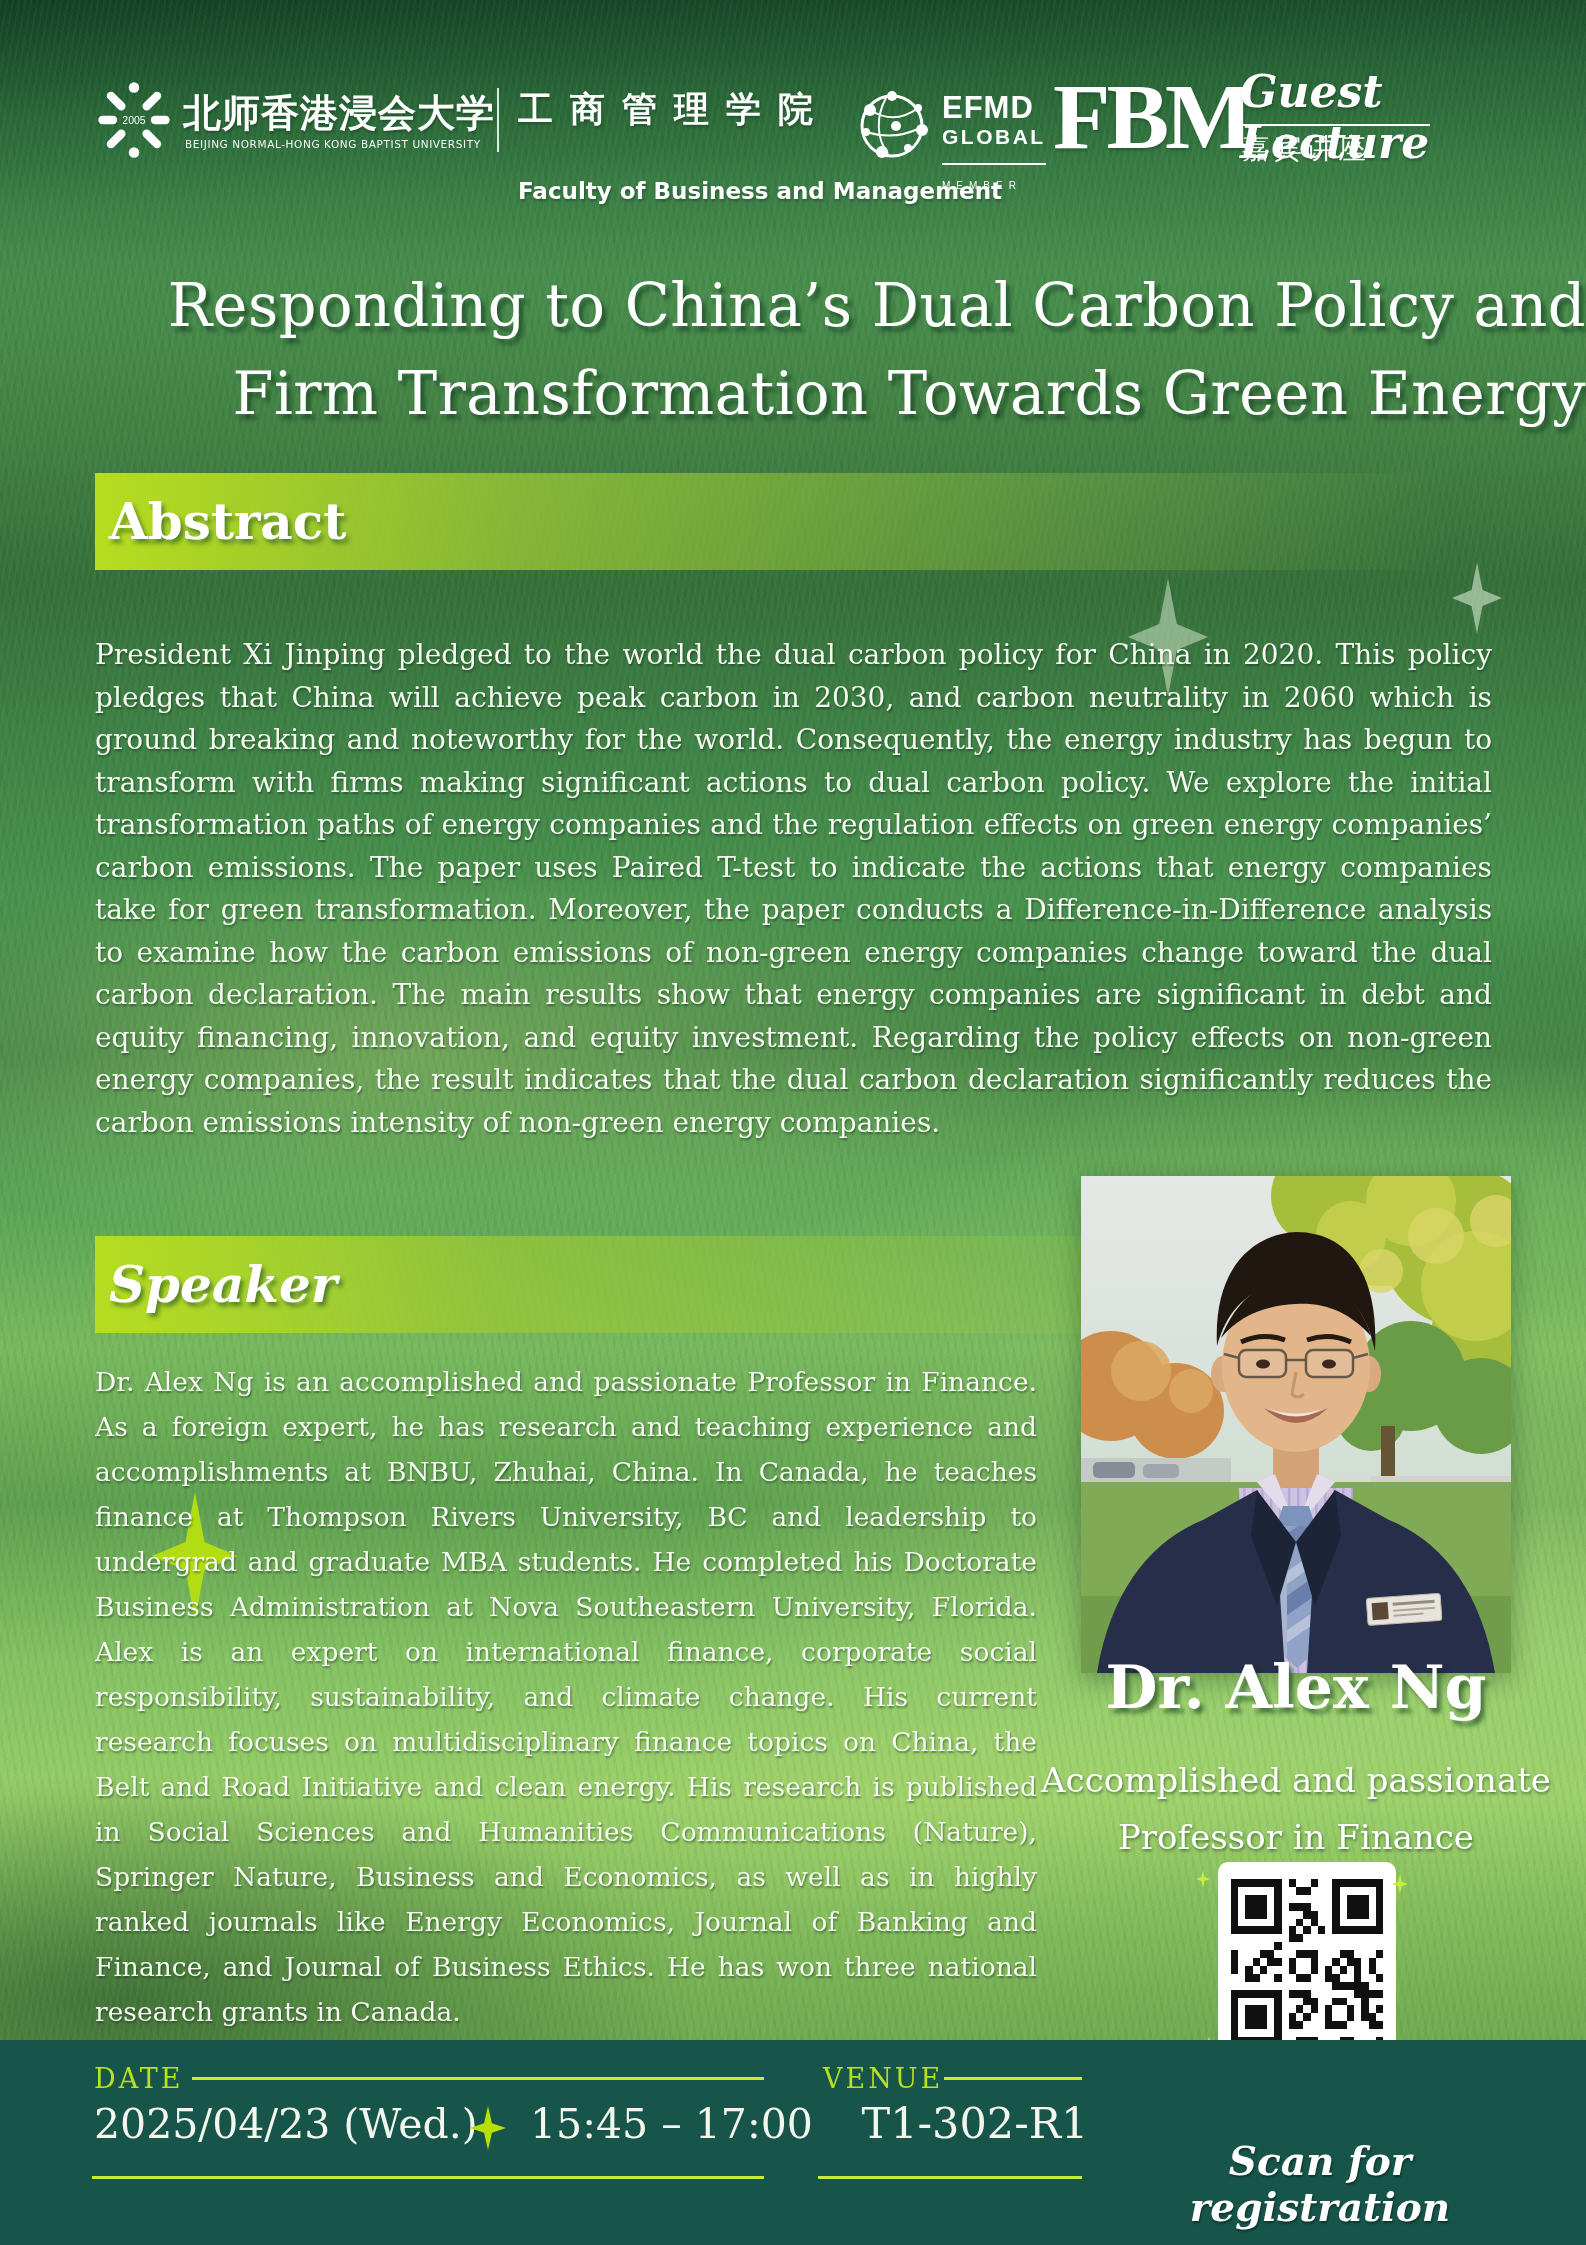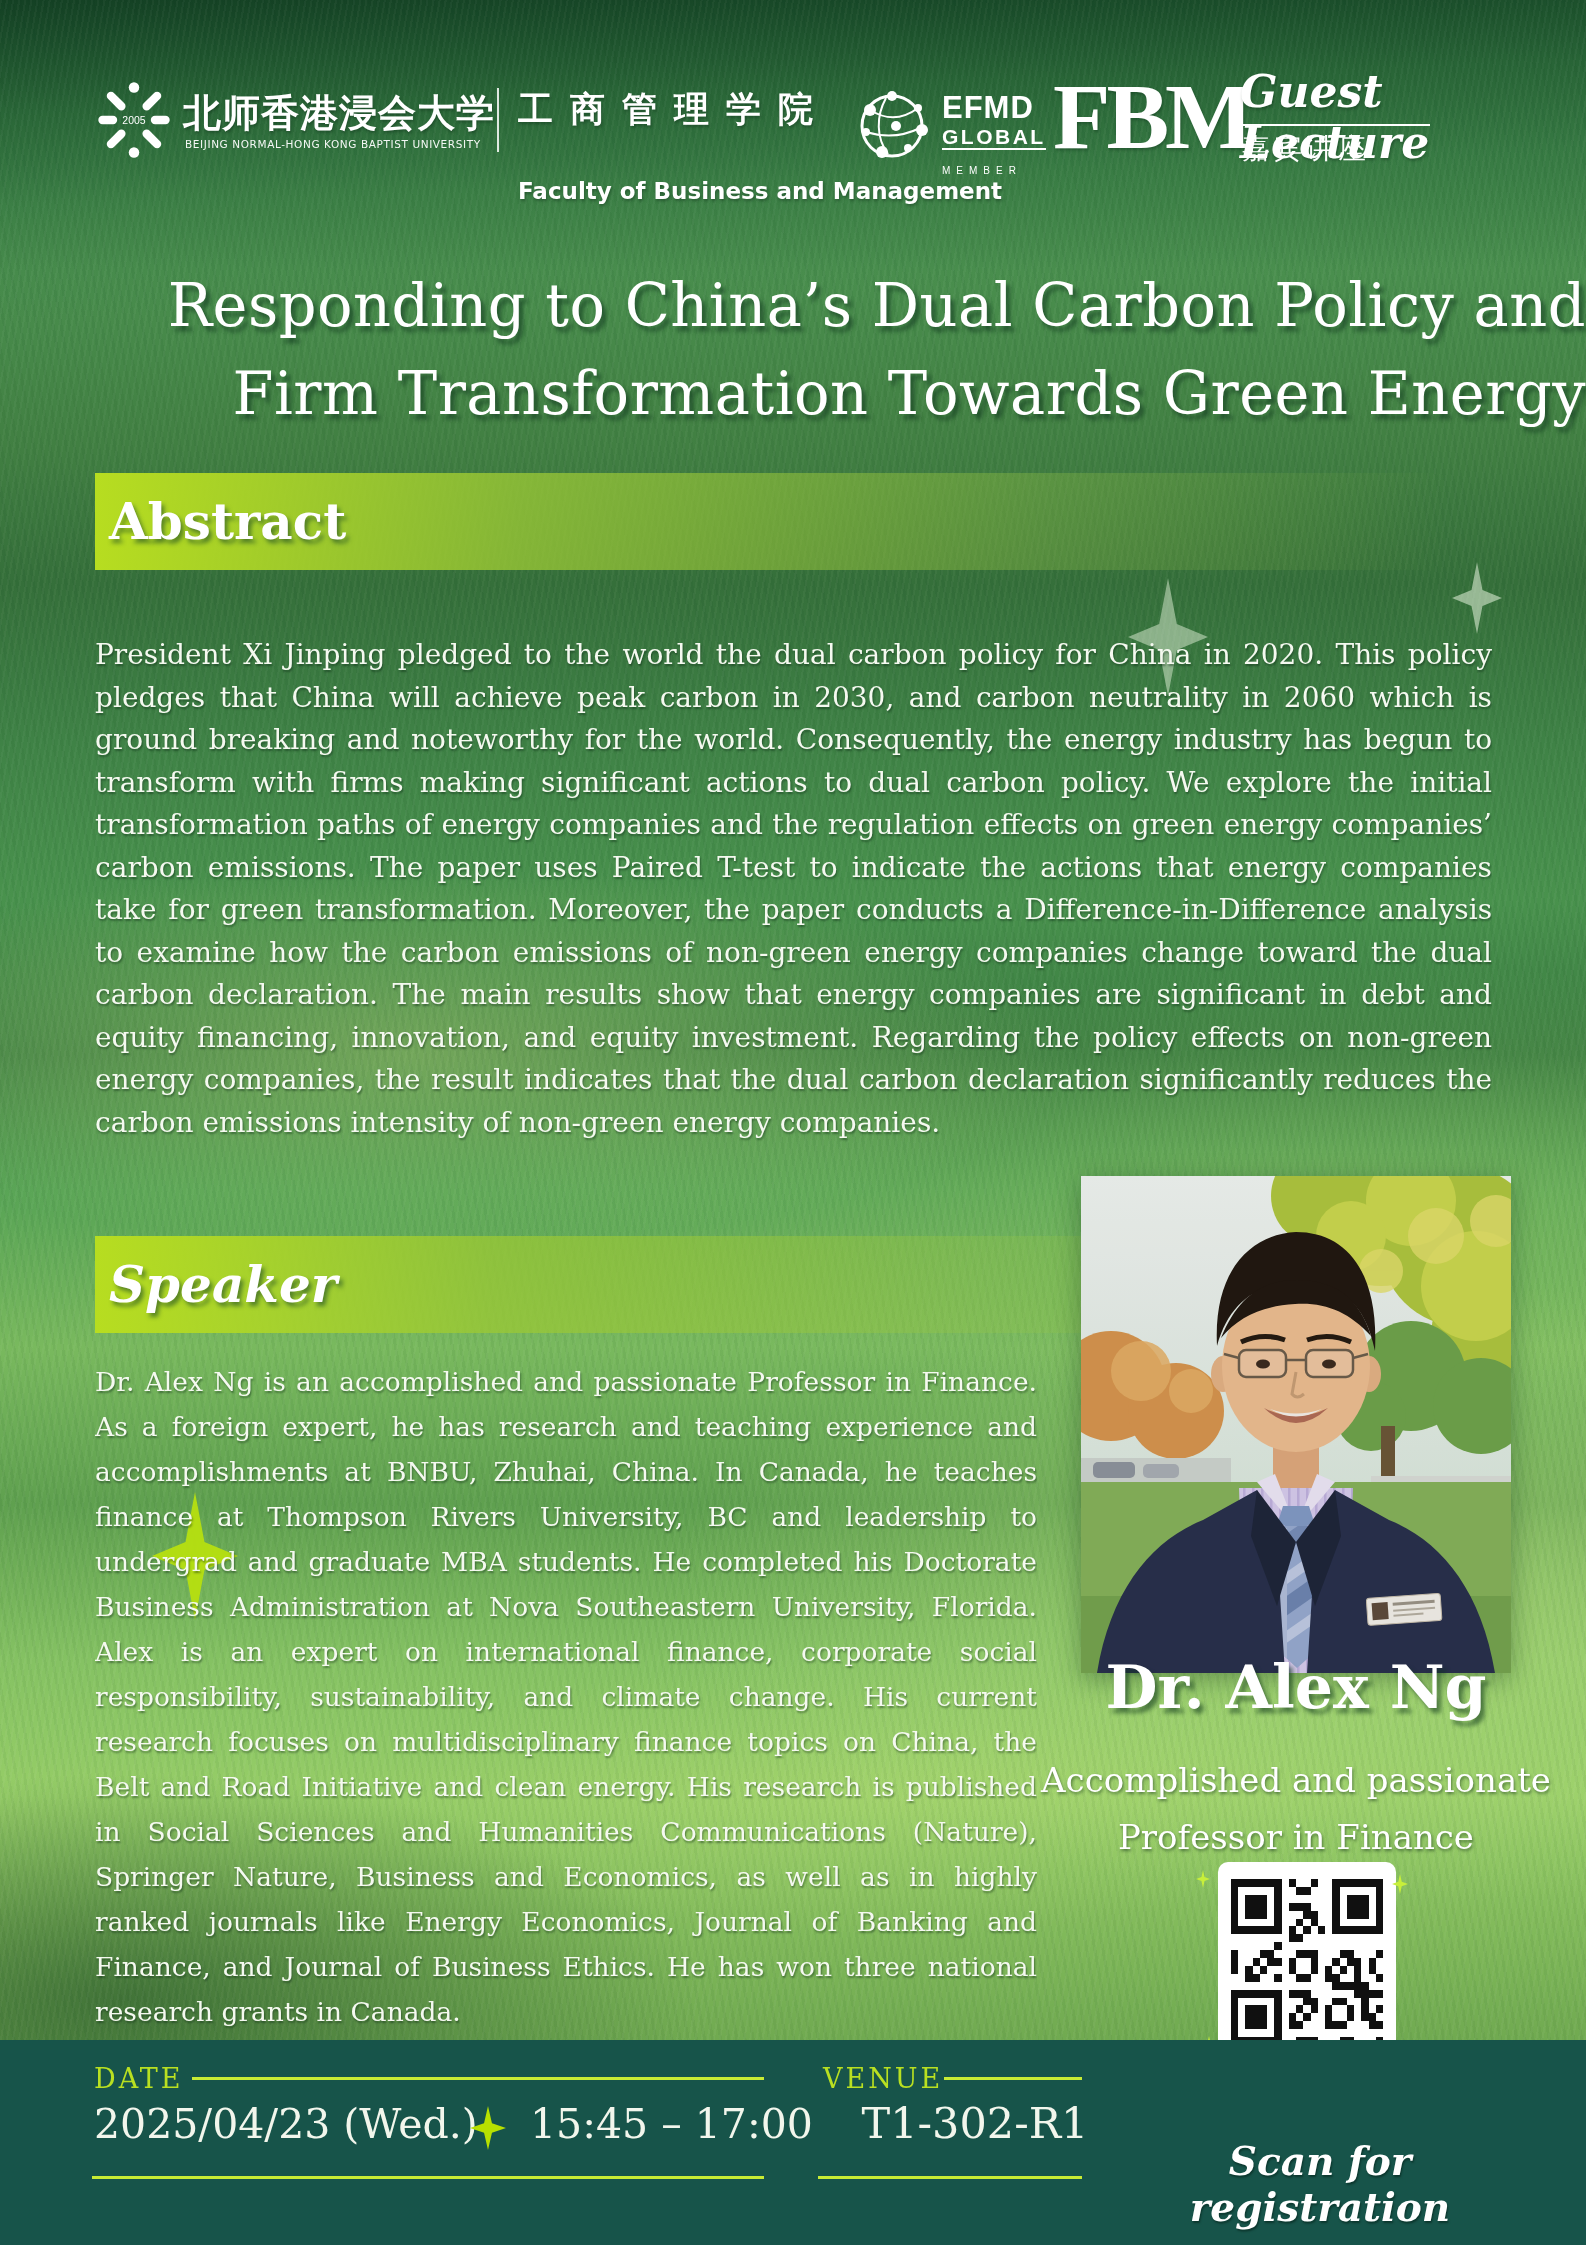--- a/index.html
+++ b/index.html
@@ -29,21 +29,21 @@
           font-size:10.5px;letter-spacing:.6px;opacity:.95;}
   .hdr-divider{left:497px;top:88px;width:2px;height:64px;background:rgba(255,255,255,.85);}
   .fac-cn{left:518px;top:86px;font-family:"DejaVu Sans","Liberation Sans",sans-serif;
           font-size:35px;font-weight:bold;letter-spacing:17px;text-shadow:1px 2px 3px rgba(10,40,20,.4);}
   .fac-en{left:518px;top:130px;font-family:"DejaVu Sans","Liberation Sans",sans-serif;
           font-size:23px;font-weight:bold;text-shadow:1px 2px 3px rgba(10,40,20,.4);margin-top:48px;}
   .efmd-icon{left:852px;top:86px;width:80px;height:80px;}
   .efmd-txt{left:942px;top:92px;font-family:"Liberation Sans","DejaVu Sans",sans-serif;line-height:1;}
   .efmd-txt .l1{font-size:31px;font-weight:bold;letter-spacing:1px;}
   .efmd-txt .l2{font-size:21px;font-weight:bold;letter-spacing:2.5px;margin-top:3px;
-                border-bottom:2px solid #fff;padding-bottom:1px;display:inline-block;}
+                border-bottom:2px solid #fff;padding-bottom:16px;display:inline-block;}
   .efmd-txt .l3{font-size:10px;letter-spacing:6px;margin-top:16px;}
   .fbm{left:1053px;top:62px;font-family:Liberation Serif, serif;
        font-size:94px;font-weight:bold;letter-spacing:-4px;text-shadow:1px 2px 3px rgba(10,40,20,.35);}
   .guest{left:1240px;top:66px;font-style:italic;font-weight:bold;font-size:44px;
          text-shadow:1px 2px 3px rgba(10,40,20,.4);}
   .guest-line{left:1240px;top:124px;width:190px;height:2px;background:#fff;}
   .series-cn{left:1242px;top:130px;font-family:"DejaVu Sans","Liberation Sans",sans-serif;
              font-size:28px;font-weight:normal;letter-spacing:4px;}
 
   

